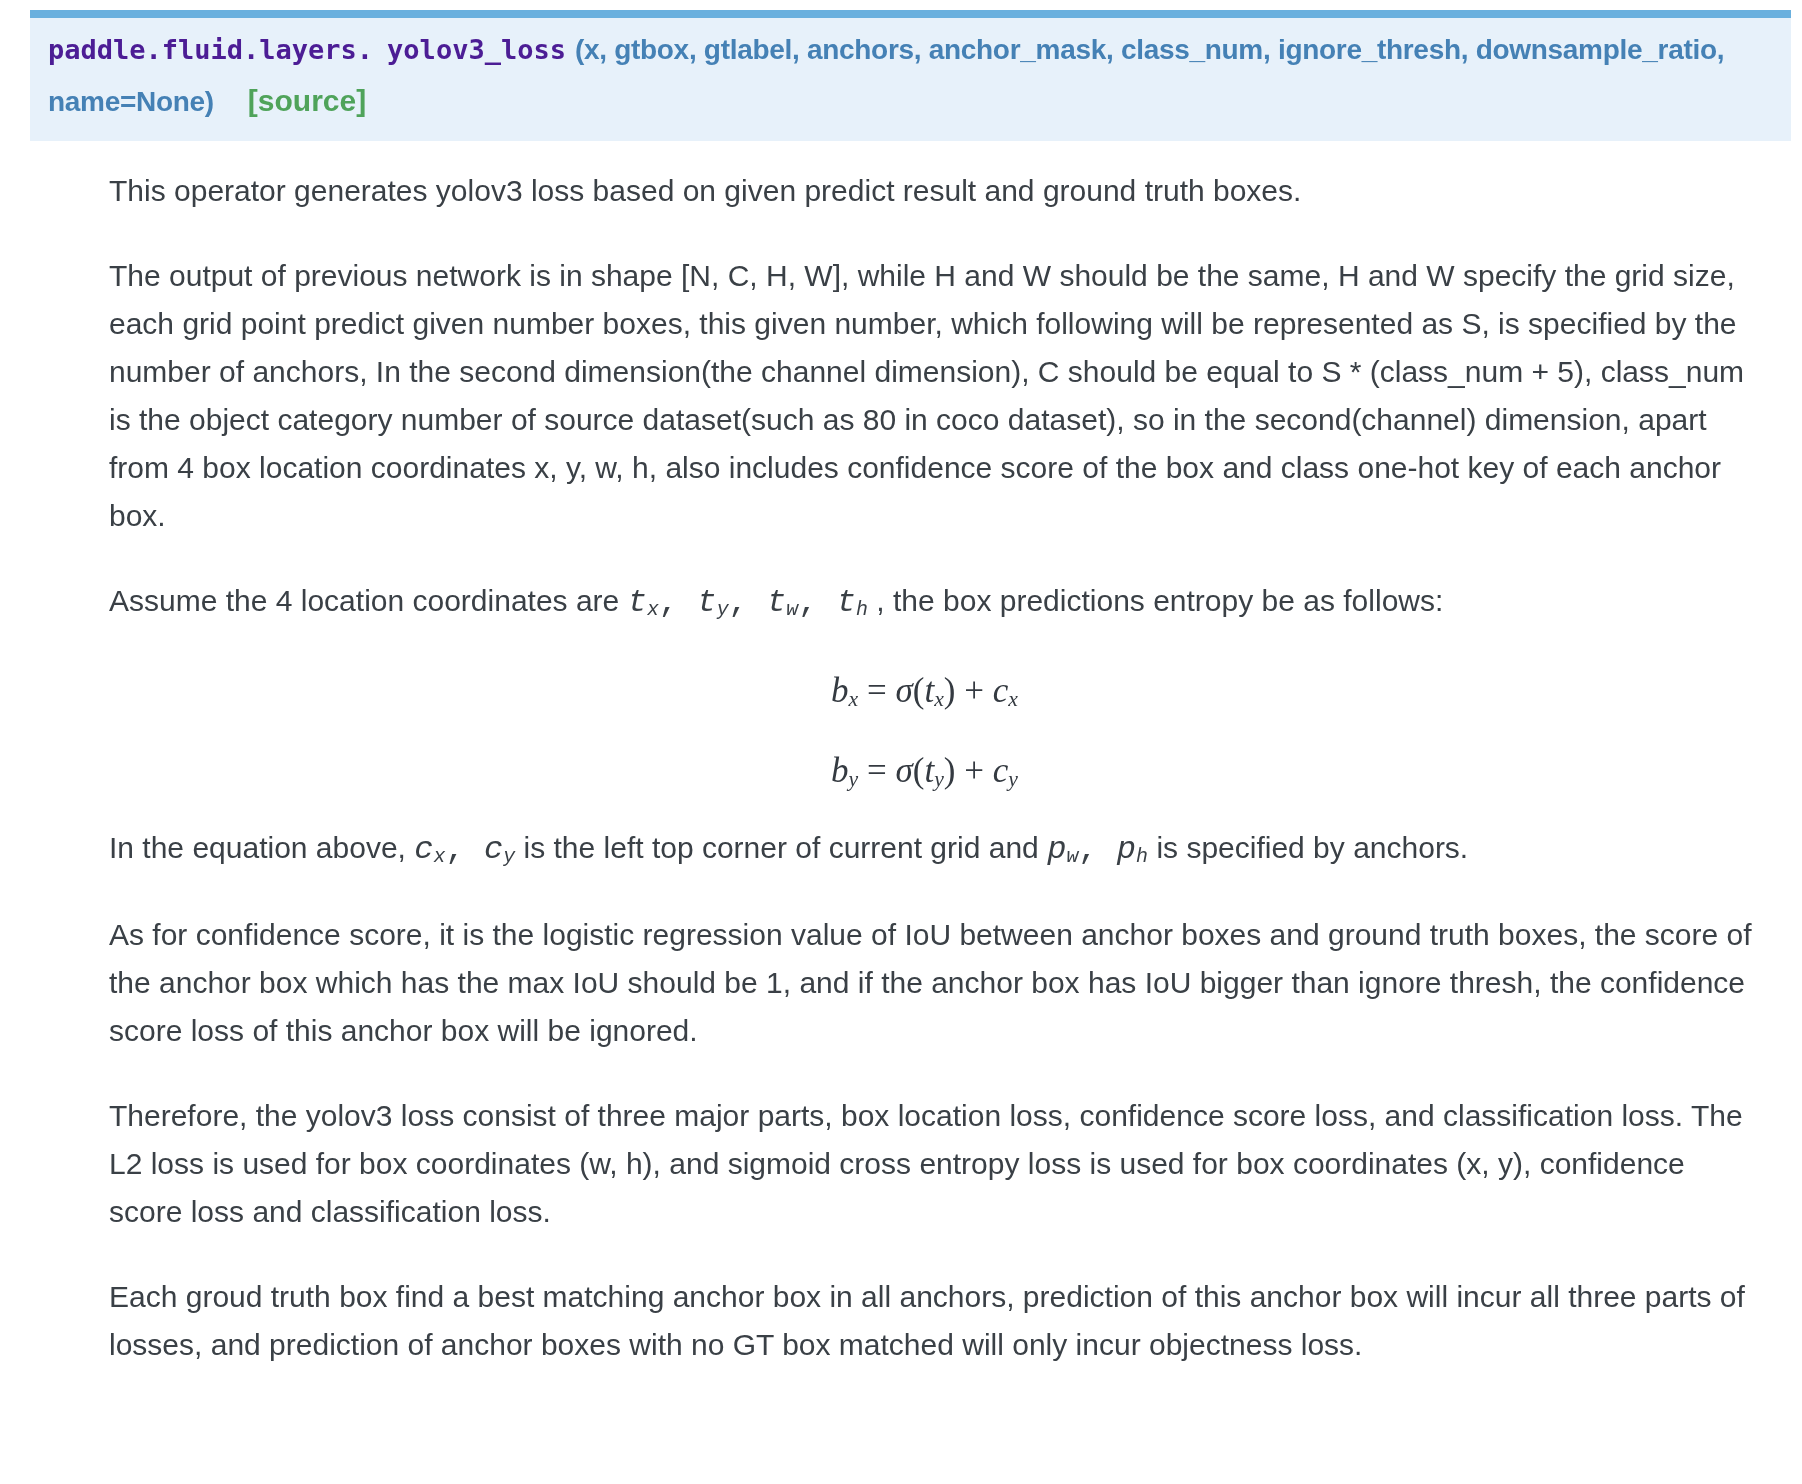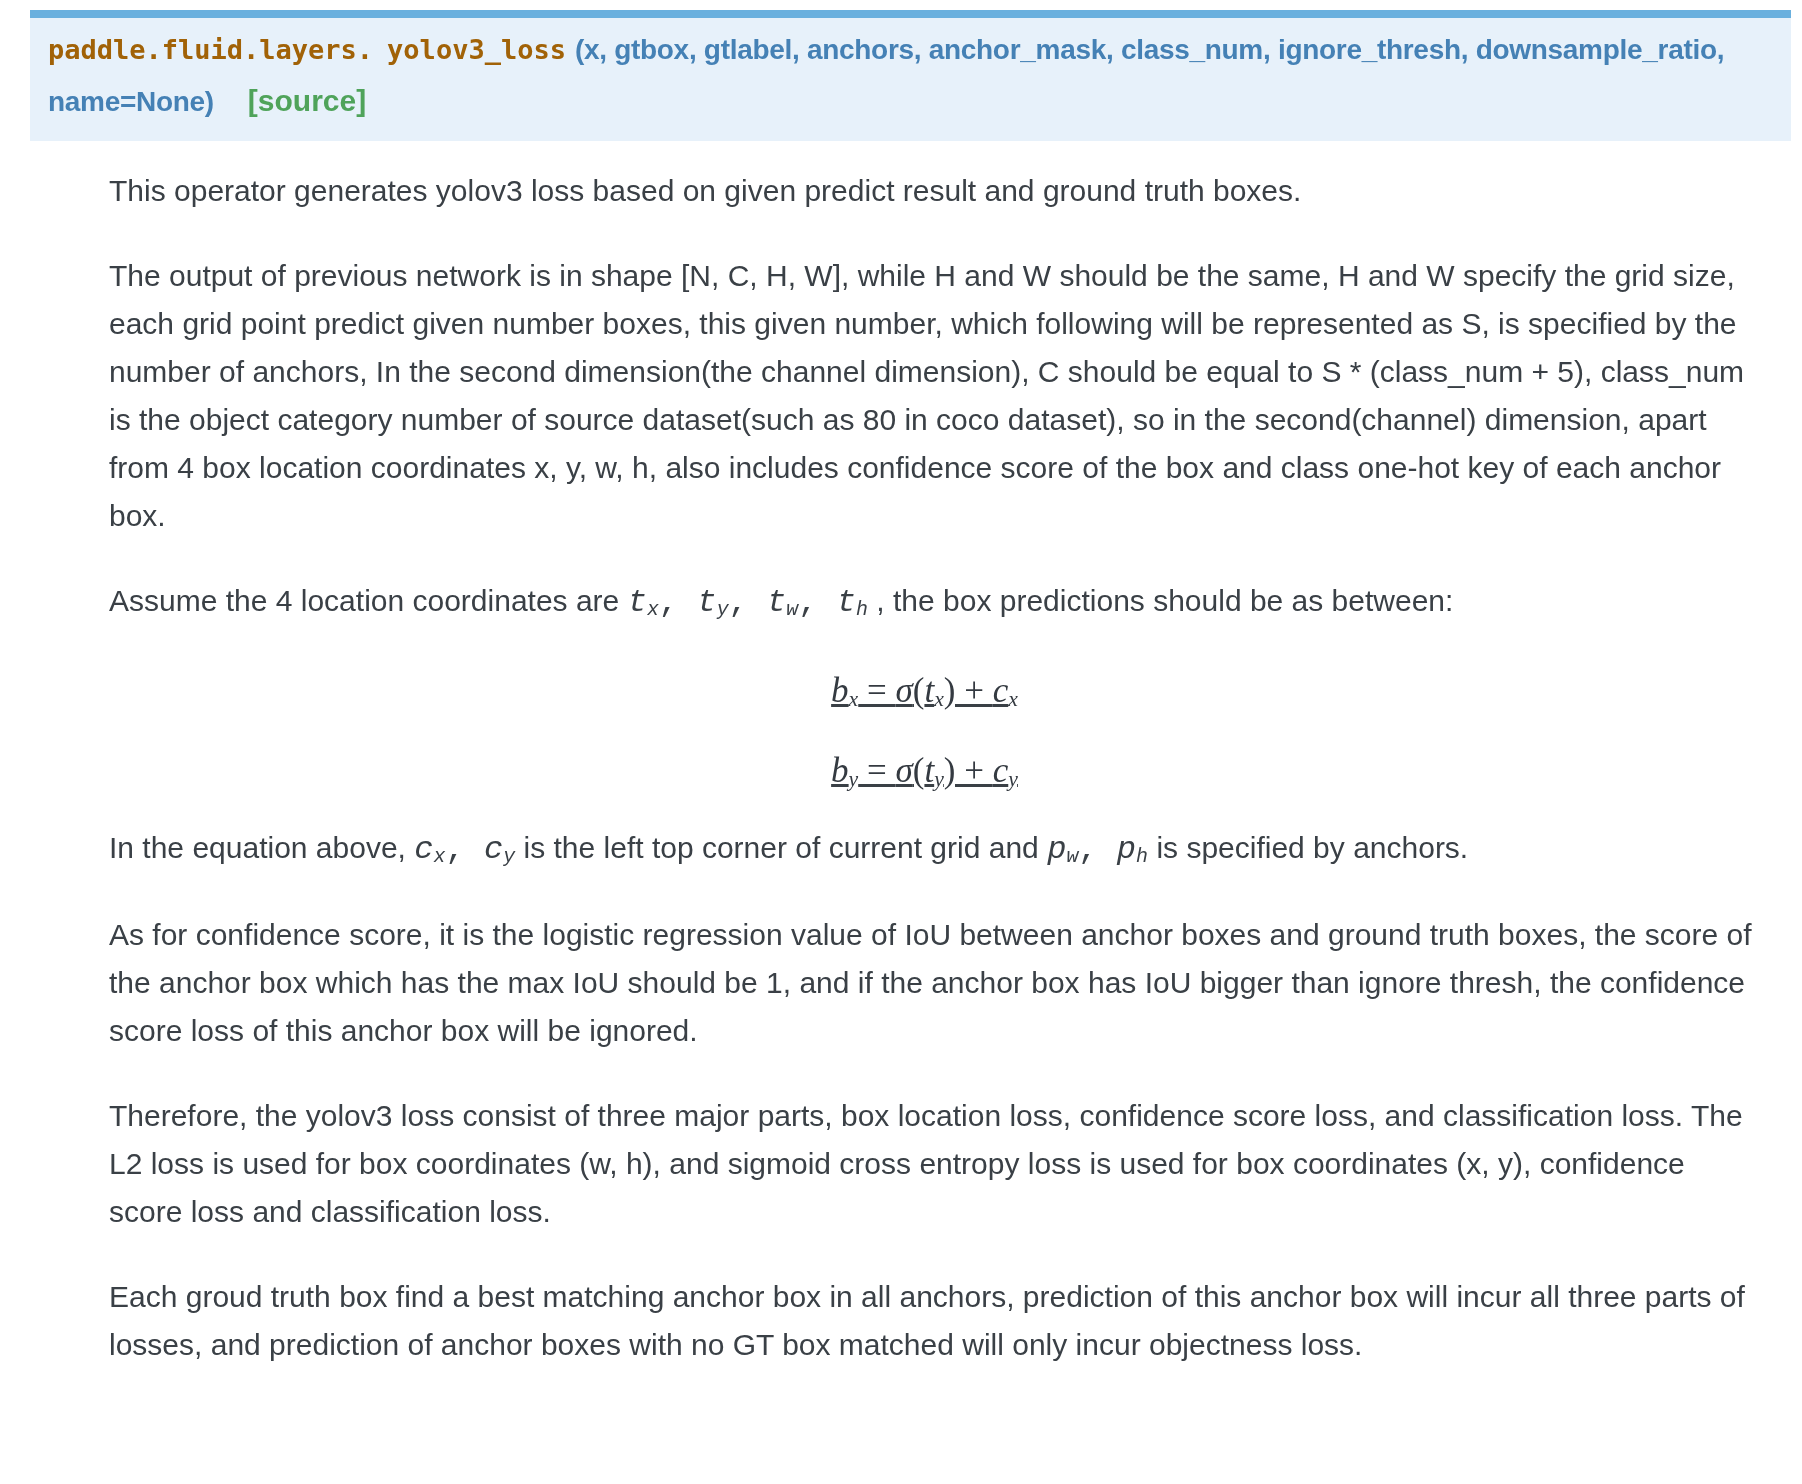--- a/index.html
+++ b/index.html
@@ -10,40 +10,40 @@
   
   .sig-box{
     margin:10px 11px 0 30px;
     background:#e7f1fa;
     border-top:8px solid #6ab0de;
     padding:8px 16px 12px 18px;
     line-height:47px;
   }
   .sig-prefix,.sig-name{
     font-family:"DejaVu Sans Mono","Liberation Mono",monospace;
-    font-weight:bold;font-size:27px;color:#a16207;
+    font-weight:bold;font-size:27px;color:#4c1d95;
   }
   .sig-name{margin-left:14px;}
   .sig-params{
     font-weight:bold;font-size:28px;color:#4581b5;
     letter-spacing:-0.3px;margin-left:9px;
   }
   .sig-source{
     font-weight:bold;font-size:30px;color:#4fa35a;
     margin-left:34px;text-decoration:none;cursor:pointer;
   }
   
   .content{margin:26px 50px 0 97px;font-size:30px;line-height:48px;}
   .content p{margin:0 0 37px 12px;}
   
   .imath{font-family:Liberation Mono, monospace;font-style:italic;font-size:1.07em;}
   .imath sub{font-style:italic;font-size:0.62em;line-height:0;vertical-align:-0.2em;}
   .imath .mo{font-style:normal;}
   
-  .math-block{text-align:center;margin:10px 0 12px 0;text-decoration:underline;}
+  .math-block{text-align:center;margin:10px 0 12px 0;}
   .eq{
     font-family:"Liberation Serif","DejaVu Serif",serif;
     font-size:35px;line-height:54px;margin:26px 0;color:#343a41;
   }
   .eq i{font-style:italic;}
   .eq .mo{font-style:normal;}
   .eq sub{font-style:italic;font-size:0.62em;line-height:0;vertical-align:-0.18em;}
   .eq sup{font-size:0.62em;line-height:0;vertical-align:0.62em;}
   .eq sup i{font-style:italic;}
   .eq sup sub{font-size:0.78em;vertical-align:-0.25em;}
@@ -53,21 +53,21 @@
 
 <div class="sig-box">
   <span class="sig-prefix">paddle.fluid.layers.</span><span class="sig-name">yolov3_loss</span><span class="sig-params">(x, gtbox, gtlabel, anchors, anchor_mask, class_num, ignore_thresh, downsample_ratio, name=None)</span><a class="sig-source">[source]</a>
 </div>
 
 <div class="content">
   <p>This operator generates yolov3 loss based on given predict result and ground truth boxes.</p>
 
   <p>The output of previous network is in shape [N, C, H, W], while H and W should be the same, H and W specify the grid size, each grid point predict given number boxes, this given number, which following will be represented as S, is specified by the number of anchors, In the second dimension(the channel dimension), C should be equal to S * (class_num + 5), class_num is the object category number of source dataset(such as 80 in coco dataset), so in the second(channel) dimension, apart from 4 box location coordinates x, y, w, h, also includes confidence score of the box and class one-hot key of each anchor box.</p>
 
-  <p><span>Assume the 4 location coordinates are </span><span class="imath"><i class="mi">t</i><sub>x</sub><span class="mo">, </span><i class="mi">t</i><sub>y</sub><span class="mo">, </span><i class="mi">t</i><sub>w</sub><span class="mo">, </span><i class="mi">t</i><sub>h</sub></span><span> , the box predictions should be as between:</span></p>
+  <p><span>Assume the 4 location coordinates are </span><span class="imath"><i class="mi">t</i><sub>x</sub><span class="mo">, </span><i class="mi">t</i><sub>y</sub><span class="mo">, </span><i class="mi">t</i><sub>w</sub><span class="mo">, </span><i class="mi">t</i><sub>h</sub></span><span> , the box predictions entropy be as follows:</span></p>
 
   <div class="math-block">
     <div class="eq"><i class="mi">b</i><sub>x</sub><span class="mo"> = </span><i class="mi">σ</i><span class="mo">(</span><i class="mi">t</i><sub>x</sub><span class="mo">) + </span><i class="mi">c</i><sub>x</sub></div>
     <div class="eq"><i class="mi">b</i><sub>y</sub><span class="mo"> = </span><i class="mi">σ</i><span class="mo">(</span><i class="mi">t</i><sub>y</sub><span class="mo">) + </span><i class="mi">c</i><sub>y</sub></div>
   </div>
 
   <p><span>In the equation above, </span><span class="imath"><i class="mi">c</i><sub>x</sub><span class="mo">, </span><i class="mi">c</i><sub>y</sub></span><span> is the left top corner of current grid and </span><span class="imath"><i class="mi">p</i><sub>w</sub><span class="mo">, </span><i class="mi">p</i><sub>h</sub></span><span> is specified by anchors.</span></p>
 
   <p>As for confidence score, it is the logistic regression value of IoU between anchor boxes and ground truth boxes, the score of the anchor box which has the max IoU should be 1, and if the anchor box has IoU bigger than ignore thresh, the confidence score loss of this anchor box will be ignored.</p>
 

